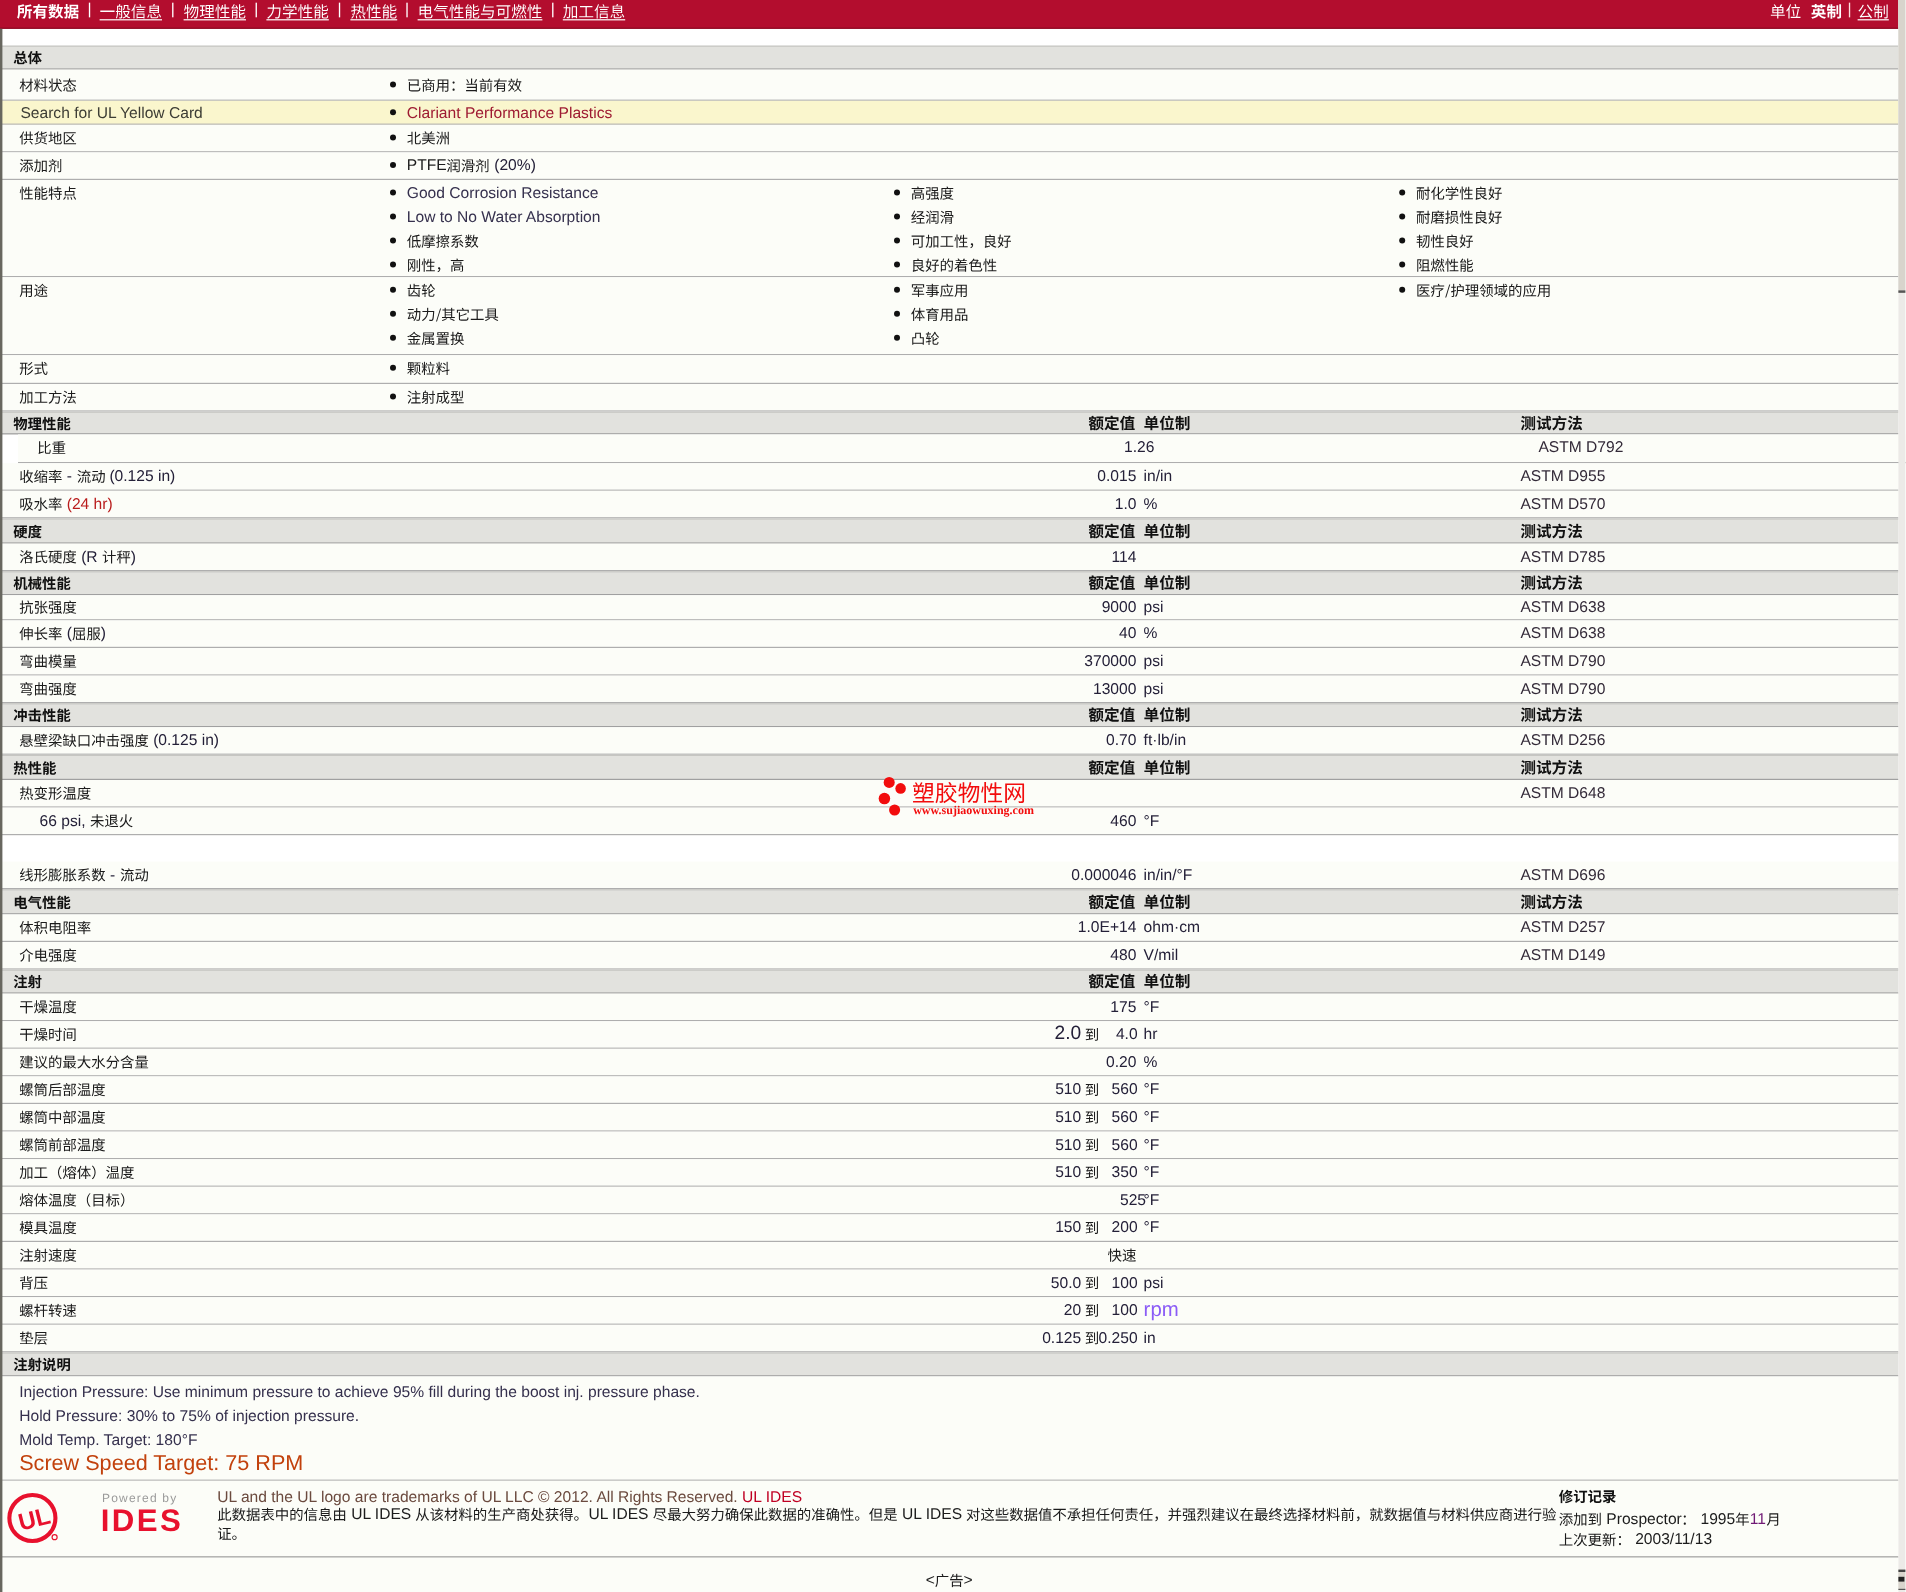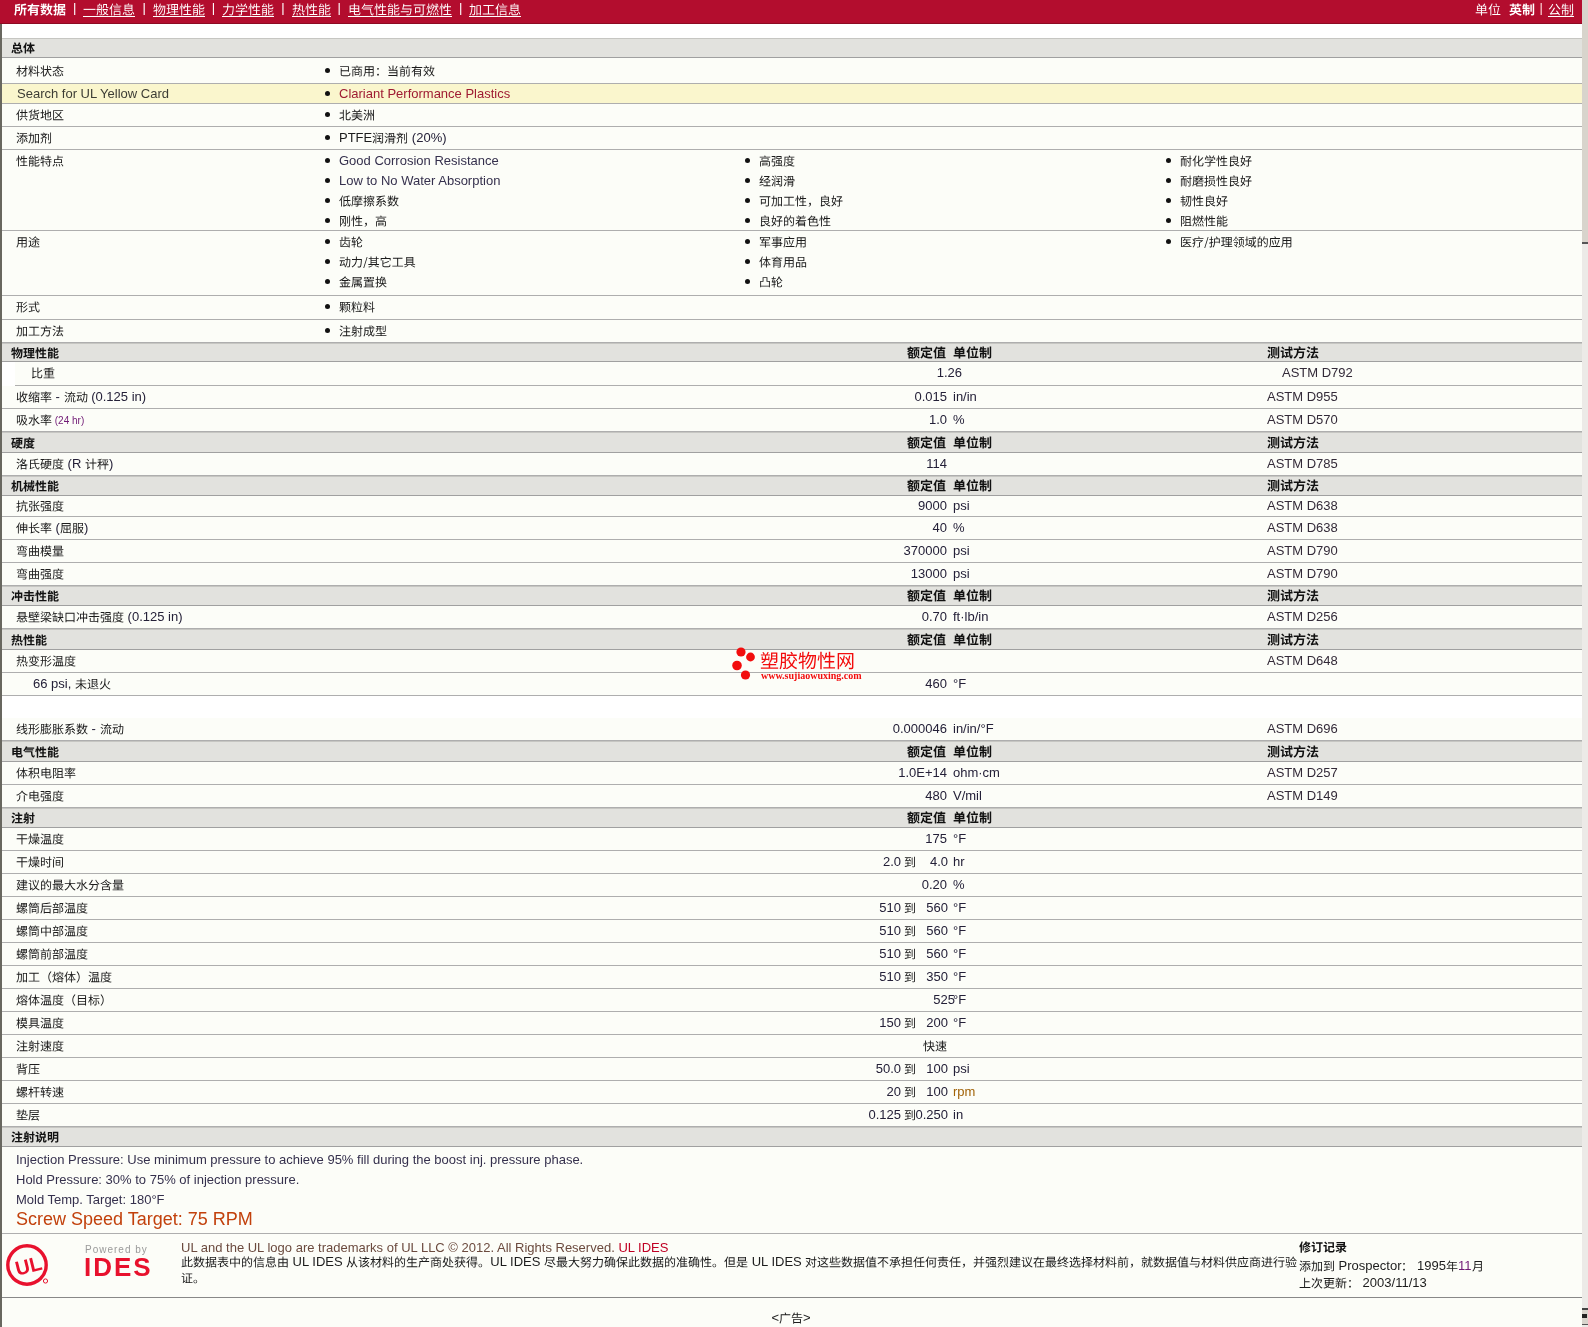--- a/index.html
+++ b/index.html
@@ -337,21 +337,21 @@
       </svg><span style="font-size:13px;color:#242038">  (0.125 in)</span></div>
     <div class="t" style="right:635px;top:4px;color:#242038"><span style="font-size:13px;color:#242038">0.015</span></div>
     <div class="t" style="left:953px;top:4px"><span style="font-size:13px;color:#242038">in/in</span></div>
     <div class="t" style="left:1267px;top:4px"><span style="font-size:13px;color:#332a38">ASTM D955</span></div>
   </div>
 <div class="row" style="top:409px;height:23px;">
     <div class="t" style="left:16px;top:4px"><svg style="vertical-align:-2px;" width="36.0" height="12" viewBox="0 -880 3000 1000" fill="#1c1c1c">
         <use href="#gr5438" x="0"></use>
         <use href="#gr6C34" x="1000"></use>
         <use href="#gr7387" x="2000"></use>
-      </svg><span style="font-size:10px;color:#701a75">  (24 hr)</span></div>
+      </svg><span style="font-size:13px;color:#b91c1c">  (24 hr)</span></div>
     <div class="t" style="right:635px;top:4px;color:#242038"><span style="font-size:13px;color:#242038">1.0</span></div>
     <div class="t" style="left:953px;top:4px"><span style="font-size:13px;color:#242038">%</span></div>
     <div class="t" style="left:1267px;top:4px"><span style="font-size:13px;color:#332a38">ASTM D570</span></div>
   </div>
 <div class="sec" style="top:432px;height:21px">
     <div class="t" style="left:11px;top:3px"><svg style="vertical-align:-2px;" width="24.0" height="12" viewBox="0 -880 2000 1000" fill="#111">
         <use href="#gb786C" x="0"></use>
         <use href="#gb5EA6" x="1000"></use>
       </svg></div>
     <div class="t" style="right:636px;top:3px"><svg style="vertical-align:-2px;" width="39.0" height="13" viewBox="0 -880 3000 1000" fill="#111">
@@ -634,21 +634,21 @@
     <div class="t" style="right:635px;top:4px;color:#242038"><span style="font-size:13px;color:#242038">175</span></div>
     <div class="t" style="left:953px;top:4px"><span style="font-size:13px;color:#242038">°F</span></div>
   </div>
 <div class="row" style="top:851px;height:23px;">
     <div class="t" style="left:16px;top:4px"><svg style="vertical-align:-2px;" width="48.0" height="12" viewBox="0 -880 4000 1000" fill="#1c1c1c">
         <use href="#gr5E72" x="0"></use>
         <use href="#gr71E5" x="1000"></use>
         <use href="#gr65F6" x="2000"></use>
         <use href="#gr95F4" x="3000"></use>
       </svg></div>
-    <div class="t" style="right:681px;top:4px;color:#242038"><span style="font-size:13px;color:#242038">2.0</span></div>
+    <div class="t" style="right:681px;top:4px;color:#242038"><span style="font-size:16px;color:#242038">2.0</span></div>
     <div class="t" style="left:904px;top:4px"><svg style="vertical-align:-2px;" width="12.0" height="12" viewBox="0 -880 1000 1000" fill="#1c1c1c">
         <use href="#gr5230" x="0"></use>
       </svg></div>
     <div class="t" style="right:634px;top:4px;color:#242038"><span style="font-size:13px;color:#242038">4.0</span></div>
     <div class="t" style="left:953px;top:4px"><span style="font-size:13px;color:#242038">hr</span></div>
   </div>
 <div class="row" style="top:874px;height:23px;">
     <div class="t" style="left:16px;top:4px"><svg style="vertical-align:-2px;" width="108.0" height="12" viewBox="0 -880 9000 1000" fill="#1c1c1c">
         <use href="#gr5EFA" x="0"></use>
         <use href="#gr8BAE" x="1000"></use>
@@ -786,21 +786,21 @@
         <use href="#gr87BA" x="0"></use>
         <use href="#gr6746" x="1000"></use>
         <use href="#gr8F6C" x="2000"></use>
         <use href="#gr901F" x="3000"></use>
       </svg></div>
     <div class="t" style="right:681px;top:4px;color:#242038"><span style="font-size:13px;color:#242038">20</span></div>
     <div class="t" style="left:904px;top:4px"><svg style="vertical-align:-2px;" width="12.0" height="12" viewBox="0 -880 1000 1000" fill="#1c1c1c">
         <use href="#gr5230" x="0"></use>
       </svg></div>
     <div class="t" style="right:634px;top:4px;color:#242038"><span style="font-size:13px;color:#242038">100</span></div>
-    <div class="t" style="left:953px;top:4px"><span style="font-size:13px;color:#a16207">rpm</span></div>
+    <div class="t" style="left:953px;top:4px"><span style="font-size:17px;color:#8b5cf6">rpm</span></div>
   </div>
 <div class="row" style="top:1104px;height:23px;">
     <div class="t" style="left:16px;top:4px"><svg style="vertical-align:-2px;" width="24.0" height="12" viewBox="0 -880 2000 1000" fill="#1c1c1c">
         <use href="#gr57AB" x="0"></use>
         <use href="#gr5C42" x="1000"></use>
       </svg></div>
     <div class="t" style="right:681px;top:4px;color:#242038"><span style="font-size:13px;color:#242038">0.125</span></div>
     <div class="t" style="left:904px;top:4px"><svg style="vertical-align:-2px;" width="12.0" height="12" viewBox="0 -880 1000 1000" fill="#1c1c1c">
         <use href="#gr5230" x="0"></use>
       </svg></div>

